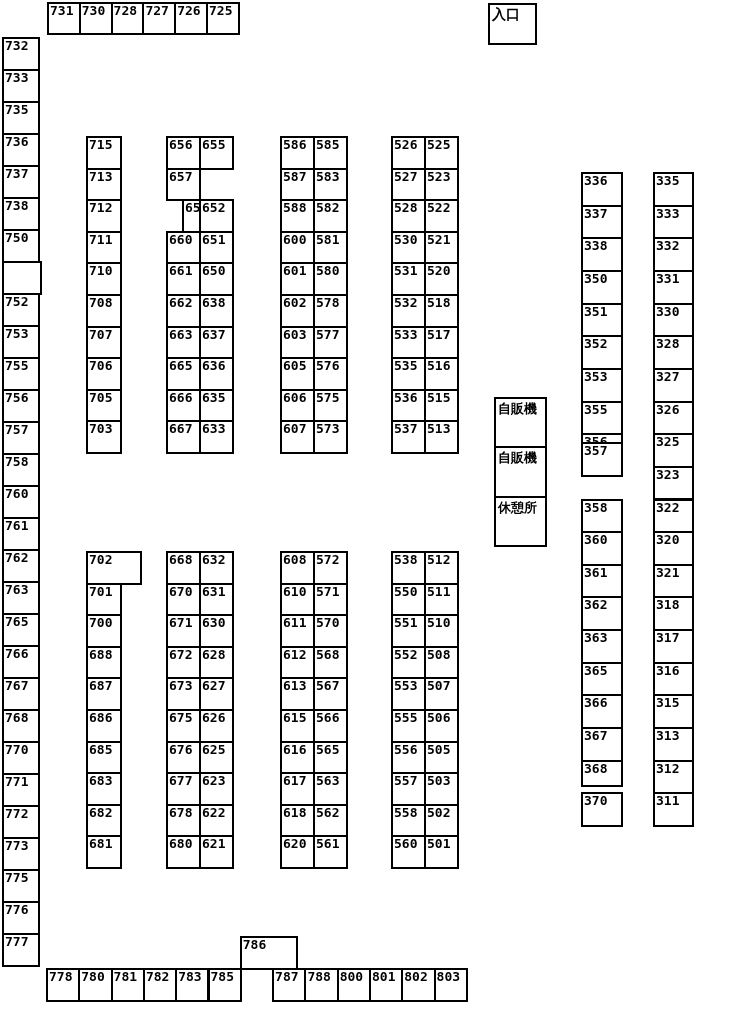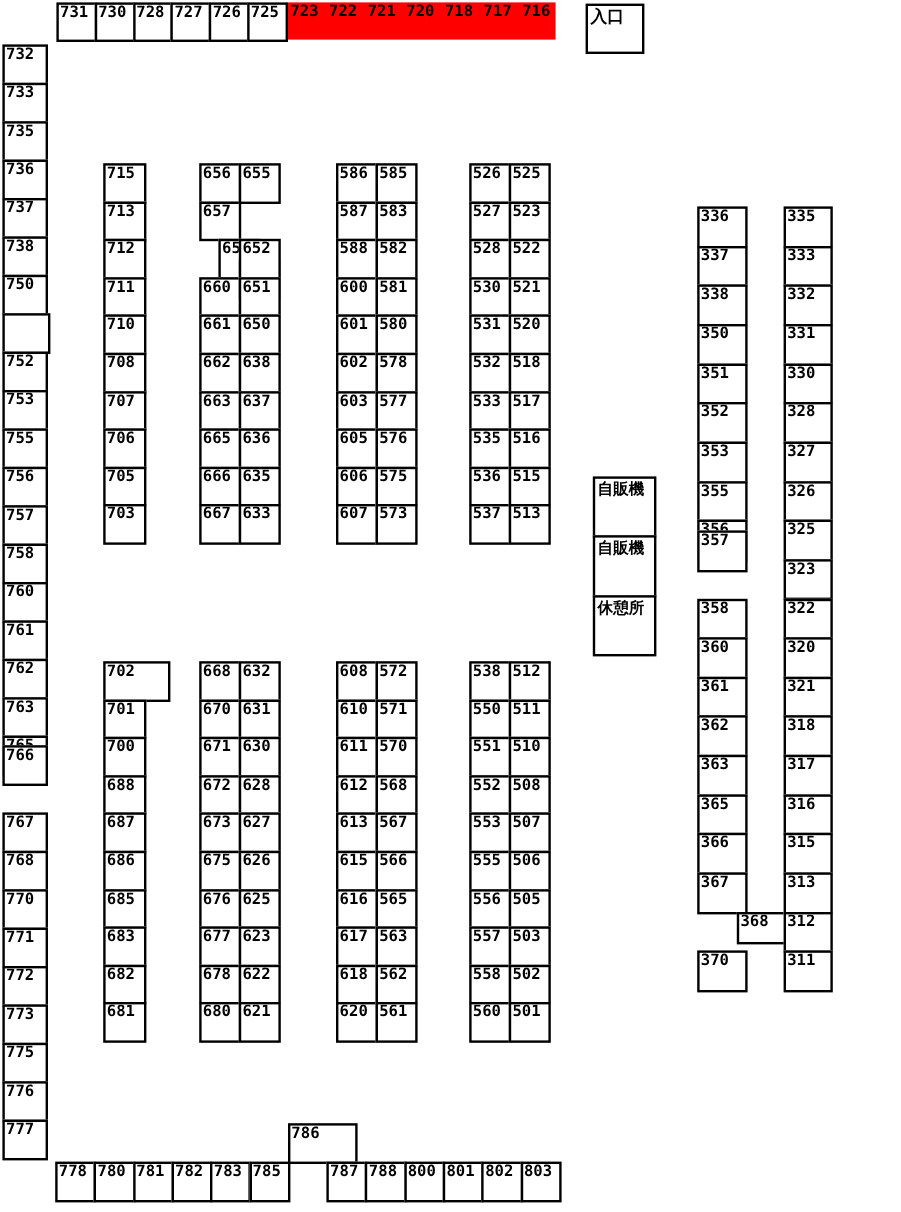--- a/index.html
+++ b/index.html
@@ -66,29 +66,20 @@
     padding: 2px 0 0 2px;
     font-family: "DejaVu Sans", "Liberation Sans", sans-serif;
     white-space: nowrap;
     overflow: hidden;
   }
 </style>
 </head>
 <body>
 
 <div id="map">
-  <div class="red-block" id="red-block" style="left:238px; top:2px; width:225px; height:31px;">
-      <span class="red-label" style="left: 4px;">723</span>
-      <span class="red-label" style="left: 36.2px;">722</span>
-      <span class="red-label" style="left: 68.4px;">721</span>
-      <span class="red-label" style="left: 100.6px;">720</span>
-      <span class="red-label" style="left: 132.8px;">718</span>
-      <span class="red-label" style="left: 165px;">717</span>
-      <span class="red-label" style="left: 197.2px;">716</span>
-    </div>
   <div class="entrance" style="left:488px; top:3px; width:49px; height:42px;">
     <span>入口</span>
   </div>
 <div class="booth" style="left: 47px; top: 2px; width: 33.8px; height: 33px;">731</div>
     <div class="booth" style="left: 78.8px; top: 2px; width: 33.8px; height: 33px;">730</div>
     <div class="booth" style="left: 110.6px; top: 2px; width: 33.8px; height: 33px;">728</div>
     <div class="booth" style="left: 142.4px; top: 2px; width: 33.8px; height: 33px;">727</div>
     <div class="booth" style="left: 174.2px; top: 2px; width: 33.8px; height: 33px;">726</div>
     <div class="booth" style="left: 206px; top: 2px; width: 33.8px; height: 33px;">725</div>
     <div class="booth" style="left: 2px; top: 37px; width: 38px; height: 34px;">732</div>
@@ -103,21 +94,21 @@
     <div class="booth" style="left: 2px; top: 325px; width: 38px; height: 34px;">753</div>
     <div class="booth" style="left: 2px; top: 357px; width: 38px; height: 34px;">755</div>
     <div class="booth" style="left: 2px; top: 389px; width: 38px; height: 34px;">756</div>
     <div class="booth" style="left: 2px; top: 421px; width: 38px; height: 34px;">757</div>
     <div class="booth" style="left: 2px; top: 453px; width: 38px; height: 34px;">758</div>
     <div class="booth" style="left: 2px; top: 485px; width: 38px; height: 34px;">760</div>
     <div class="booth" style="left: 2px; top: 517px; width: 38px; height: 34px;">761</div>
     <div class="booth" style="left: 2px; top: 549px; width: 38px; height: 34px;">762</div>
     <div class="booth" style="left: 2px; top: 581px; width: 38px; height: 34px;">763</div>
     <div class="booth" style="left: 2px; top: 613px; width: 38px; height: 34px;">765</div>
-    <div class="booth" style="left: 2px; top: 621px; width: 38px; height: 34px;">766</div>
+    <div class="booth" style="left: 2px; top: 645px; width: 38px; height: 34px;">766</div>
     <div class="booth" style="left: 2px; top: 677px; width: 38px; height: 34px;">767</div>
     <div class="booth" style="left: 2px; top: 709px; width: 38px; height: 34px;">768</div>
     <div class="booth" style="left: 2px; top: 741px; width: 38px; height: 34px;">770</div>
     <div class="booth" style="left: 2px; top: 773px; width: 38px; height: 34px;">771</div>
     <div class="booth" style="left: 2px; top: 805px; width: 38px; height: 34px;">772</div>
     <div class="booth" style="left: 2px; top: 837px; width: 38px; height: 34px;">773</div>
     <div class="booth" style="left: 2px; top: 869px; width: 38px; height: 34px;">775</div>
     <div class="booth" style="left: 2px; top: 901px; width: 38px; height: 34px;">776</div>
     <div class="booth" style="left: 2px; top: 933px; width: 38px; height: 34px;">777</div>
     <div class="booth" style="left: 46px; top: 968px; width: 34.3px; height: 34px;">778</div>
@@ -284,21 +275,21 @@
     <div class="booth" style="left: 581px; top: 433.2px; width: 42px; height: 34.65px;">356</div>
     <div class="booth" style="left: 581px; top: 442px; width: 42px; height: 34.65px;">357</div>
     <div class="booth" style="left: 581px; top: 498.5px; width: 42px; height: 34.65px;">358</div>
     <div class="booth" style="left: 581px; top: 531.15px; width: 42px; height: 34.65px;">360</div>
     <div class="booth" style="left: 581px; top: 563.8px; width: 42px; height: 34.65px;">361</div>
     <div class="booth" style="left: 581px; top: 596.45px; width: 42px; height: 34.65px;">362</div>
     <div class="booth" style="left: 581px; top: 629.1px; width: 42px; height: 34.65px;">363</div>
     <div class="booth" style="left: 581px; top: 661.75px; width: 42px; height: 34.65px;">365</div>
     <div class="booth" style="left: 581px; top: 694.4px; width: 42px; height: 34.65px;">366</div>
     <div class="booth" style="left: 581px; top: 727.05px; width: 42px; height: 34.65px;">367</div>
-    <div class="booth" style="left: 614px; top: 759.7px; width: 42px; height: 27px;">368</div>
+    <div class="booth" style="left: 581px; top: 759.7px; width: 42px; height: 27px;">368</div>
     <div class="booth" style="left: 581px; top: 792.35px; width: 42px; height: 34.65px;">370</div>
     <div class="booth" style="left: 653px; top: 172px; width: 41px; height: 34.65px;">335</div>
     <div class="booth" style="left: 653px; top: 204.65px; width: 41px; height: 34.65px;">333</div>
     <div class="booth" style="left: 653px; top: 237.3px; width: 41px; height: 34.65px;">332</div>
     <div class="booth" style="left: 653px; top: 269.95px; width: 41px; height: 34.65px;">331</div>
     <div class="booth" style="left: 653px; top: 302.6px; width: 41px; height: 34.65px;">330</div>
     <div class="booth" style="left: 653px; top: 335.25px; width: 41px; height: 34.65px;">328</div>
     <div class="booth" style="left: 653px; top: 367.9px; width: 41px; height: 34.65px;">327</div>
     <div class="booth" style="left: 653px; top: 400.55px; width: 41px; height: 34.65px;">326</div>
     <div class="booth" style="left: 653px; top: 433.2px; width: 41px; height: 34.65px;">325</div>

